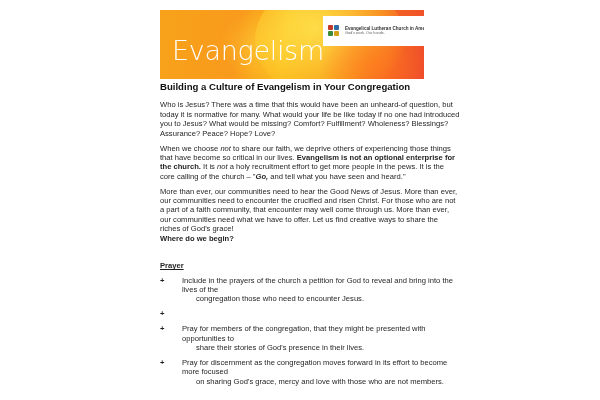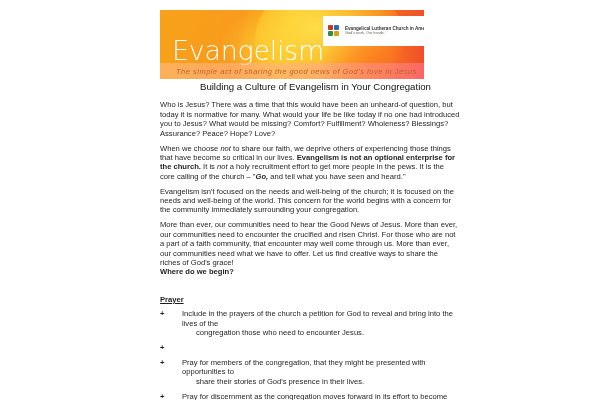--- a/index.html
+++ b/index.html
@@ -51,21 +51,21 @@
     .logo-mark .q3 { left: 0; top: 6px; background: #3b8b3b; }
     .logo-mark .q4 { left: 6px; top: 6px; background: #d4a017; }
     .logo-text { display: flex; flex-direction: column; line-height: 1.1; }
     .logo-name { font-size: 4.6px; font-weight: bold; color: #333; white-space: nowrap; }
     .logo-tag { font-size: 3.8px; color: #666; white-space: nowrap; }
 
     .content {
       position: absolute; left: 160px; top: 82px; width: 300px;
       font-family: "Liberation Sans", sans-serif; font-size: 7.6px; line-height: 9.4px; color: #1f1f1f;
     }
-    .heading { font-size: 9.6px; font-weight: normal; color: #111; margin-bottom: 9px; margin-top: 0px; margin-left: 40px; }
+    .heading { font-size: 9.6px; font-weight: bold; color: #111; margin-bottom: 9px; margin-top: 0px; }
     .para { margin-bottom: 5.5px; }
     .bold { font-weight: bold; }
     .section-title { font-weight: bold; text-decoration: underline; margin-bottom: 5px; margin-top: 18px; }
     .bullet { display: flex; margin-bottom: 5.5px; }
     .bullet-mark { width: 6px; flex-shrink: 0; font-weight: bold; }
     .bullet-text { padding-left: 0; margin-left: 16px; }
     .bullet-text .cont { display: block; padding-left: 14px; }
   </style>
 </head>
 <body>
@@ -80,33 +80,29 @@
         <span class="q2"></span>
         <span class="q3"></span>
         <span class="q4"></span>
     </div>
     <div class="logo-text">
       <span class="logo-name">Evangelical Lutheran Church in America</span>
       <span class="logo-tag">God's work. Our hands.</span>
     </div>
   </div>
   <div class="banner-title">Evangelism</div>
-  <div class="banner-strip">
-    <span class="banner-tagline">The simple act of sharing the good news of God's love in Jesus</span>
-  </div>
 </div>
 
 <div class="content">
   <div class="heading">Building a Culture of Evangelism in Your Congregation</div>
 
   <p class="para">Who is Jesus? There was a time that this would have been an unheard-of question, but today it is normative for many. What would your life be like today if no one had introduced you to Jesus? What would be missing? Comfort? Fulfillment? Wholeness? Blessings? Assurance? Peace? Hope? Love?</p>
 
   <p class="para"><span>When we choose </span><em>not</em><span> to share our faith, we deprive others of experiencing those things that have become so critical in our lives. </span><span class="bold">Evangelism is not an optional enterprise for the church.</span><span> It is </span><em>not</em><span> a holy recruitment effort to get more people in the pews. It is the core calling of the church – "</span><strong><em>Go,</em></strong><span> and tell what you have seen and heard."</span></p>
 
-  <p class="para">Evangelism isn't focused on the needs and well-being of the church; it is focused on the needs and well-being of the world. This concern for the world begins with a concern for the community immediately surrounding your congregation.</p>
 
   <p class="para"><span>More than ever, our communities need to hear the Good News of Jesus. More than ever, our communities need to encounter the crucified and risen Christ. For those who are not a part of a faith community, that encounter may well come through us. More than ever, our communities need what we have to offer. Let us find creative ways to share the riches of God's grace!</span><br><span class="bold">Where do we begin?</span></p>
 
   <div class="section-title">Prayer</div>
 
   <div class="bullet">
     <span class="bullet-mark">+</span>
     <span class="bullet-text"><span>Include in the prayers of the church a petition for God to reveal and bring into the lives of the</span><span class="cont">congregation those who need to encounter Jesus.</span></span>
   </div>
   <div class="bullet">

